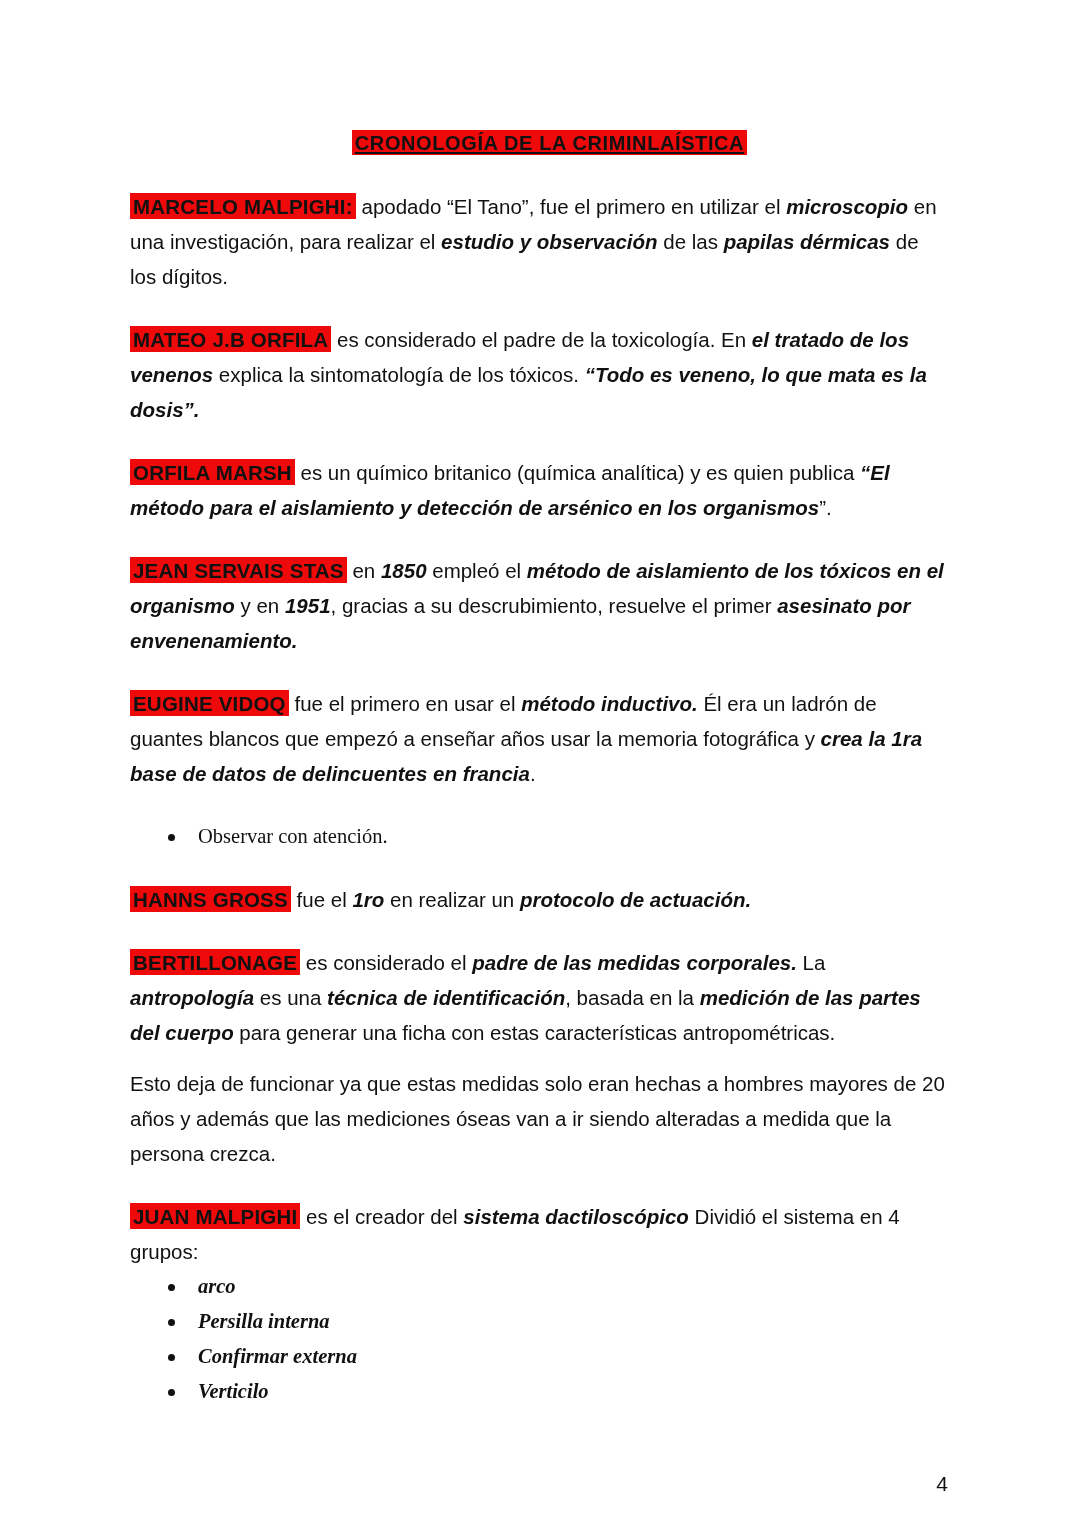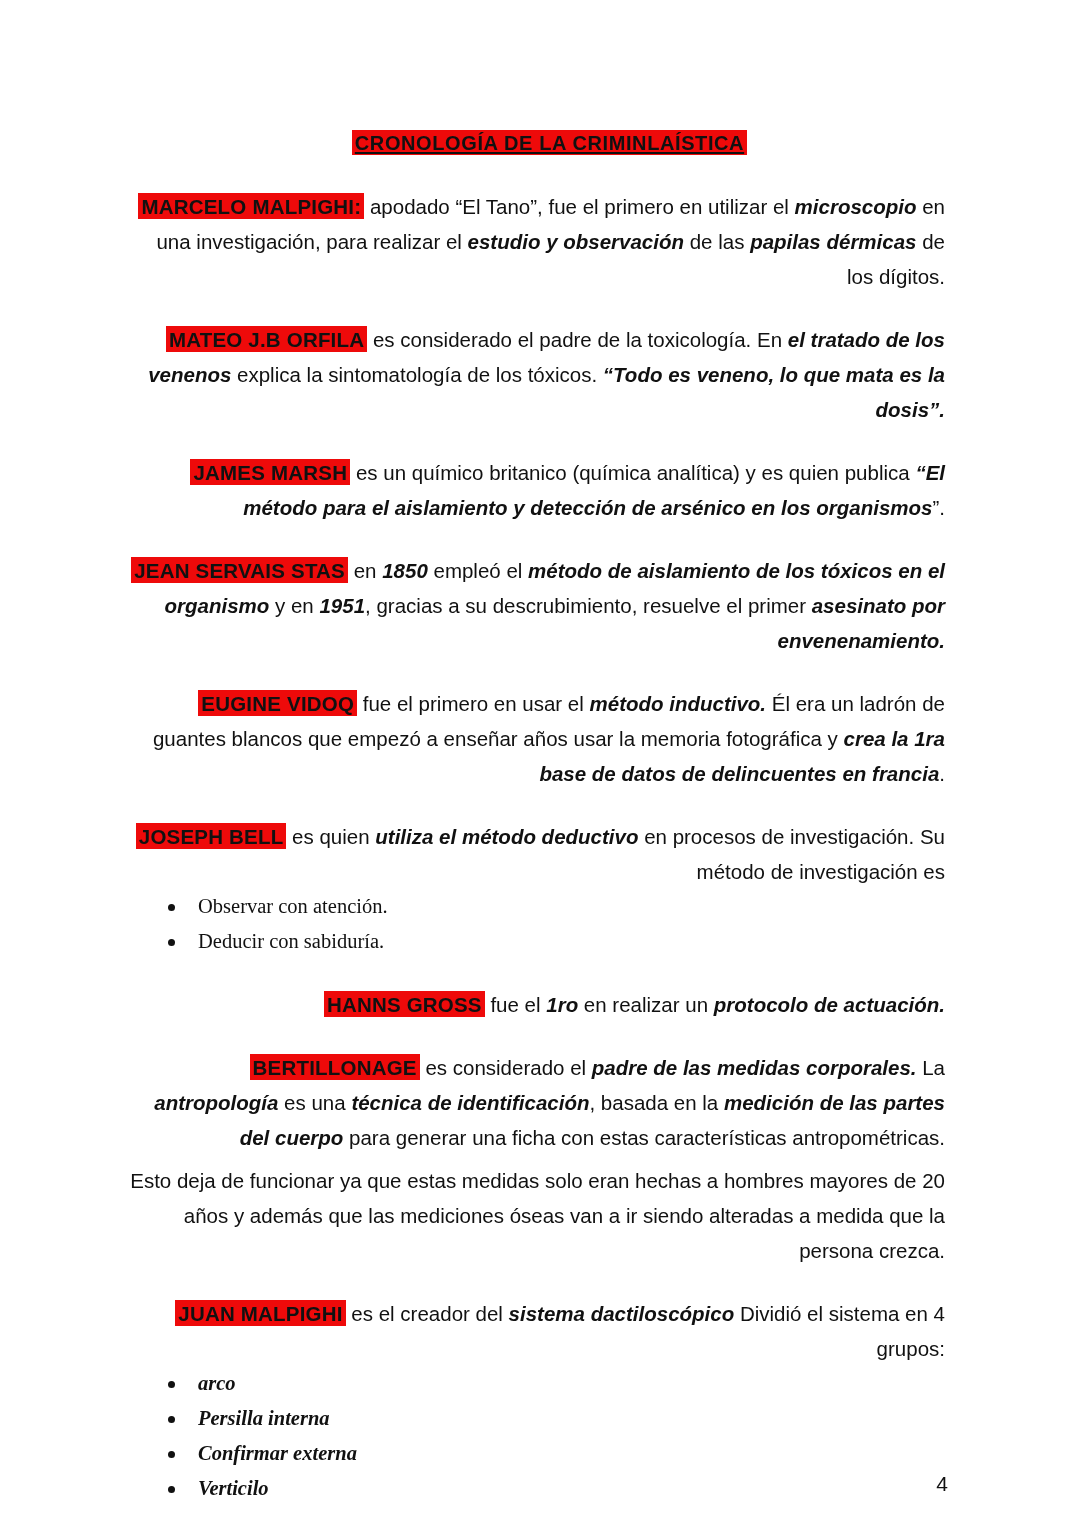--- a/index.html
+++ b/index.html
@@ -47,22 +47,22 @@
   }
 
   
   .bi {
     font-weight: bold;
     font-style: italic;
   }
 
   
   .para {
-    margin: 8px 0 28px 0;
-    text-align: right;
+    margin: 16px 0 28px 0;
+    text-align: left;
   }
   .para.tight {
     margin-bottom: 0;
   }
 
   
   ul.bullets {
     list-style: none;
     margin: 0 0 28px 0;
     padding: 0;
@@ -102,27 +102,25 @@
 
 <div class="page">
 
   <h1 class="doc-title">
     <span class="hl">CRONOLOGÍA DE LA CRIMINLAÍSTICA</span>
   </h1>
 
   <div id="entries-root">
       <p class="para"><span class="hl">MARCELO MALPIGHI:</span><span> apodado “El Tano”, fue el primero en utilizar el </span><span class="bi">microscopio</span><span> en una investigación, para realizar el </span><span class="bi">estudio y observación</span><span> de las </span><span class="bi">papilas dérmicas</span><span> de los dígitos.</span></p>
       <p class="para"><span class="hl">MATEO J.B ORFILA</span><span> es considerado el padre de la toxicología. En </span><span class="bi">el tratado de los venenos</span><span> explica la sintomatología de los tóxicos. </span><span class="bi">“Todo es veneno, lo que mata es la dosis”.</span></p>
-      <p class="para"><span class="hl">JAMES MARSH</span><span> es un químico britanico (química analítica) y es quien publica </span><span class="bi">“El método para el aislamiento y detección de arsénico en los organismos</span><span>”.</span></p>
+      <p class="para"><span class="hl">ORFILA MARSH</span><span> es un químico britanico (química analítica) y es quien publica </span><span class="bi">“El método para el aislamiento y detección de arsénico en los organismos</span><span>”.</span></p>
       <p class="para"><span class="hl">JEAN SERVAIS STAS</span><span> en </span><span class="bi">1850</span><span> empleó el </span><span class="bi">método de aislamiento de los tóxicos en el organismo</span><span> y en </span><span class="bi">1951</span><span>, gracias a su descrubimiento, resuelve el primer </span><span class="bi">asesinato por envenenamiento.</span></p>
       <p class="para"><span class="hl">EUGINE VIDOQ</span><span> fue el primero en usar el </span><span class="bi">método inductivo.</span><span> Él era un ladrón de guantes blancos que empezó a enseñar años usar la memoria fotográfica y </span><span class="bi">crea la 1ra base de datos de delincuentes en francia</span><span>.</span></p>
-      <p class="para tight"><span class="hl">JOSEPH BELL</span><span> es quien </span><span class="bi">utiliza el método deductivo</span><span> en procesos de investigación. Su método de investigación es</span></p>
       <ul class="bullets">
         <li><span>Observar con atención.</span></li>
-        <li><span>Deducir con sabiduría.</span></li>
       </ul>
       <p class="para"><span class="hl">HANNS GROSS</span><span> fue el </span><span class="bi">1ro</span><span> en realizar un </span><span class="bi">protocolo de actuación.</span></p>
       <p class="para tight"><span class="hl">BERTILLONAGE</span><span> es considerado el </span><span class="bi">padre de las medidas corporales.</span><span> La </span><span class="bi">antropología</span><span> es una </span><span class="bi">técnica de identificación</span><span>, basada en la </span><span class="bi">medición de las partes del cuerpo</span><span> para generar una ficha con estas características antropométricas.</span></p>
       <p class="para">Esto deja de funcionar ya que estas medidas solo eran hechas a hombres mayores de 20 años y además que las mediciones óseas van a ir siendo alteradas a medida que la persona crezca.</p>
       <p class="para tight"><span class="hl">JUAN MALPIGHI</span><span> es el creador del </span><span class="bi">sistema dactiloscópico</span><span> Dividió el sistema en 4 grupos:</span></p>
       <ul class="bullets tight">
         <li><span class="bi">arco</span></li>
         <li><span class="bi">Persilla interna</span></li>
         <li><span class="bi">Confirmar externa</span></li>
         <li><span class="bi">Verticilo</span></li>

